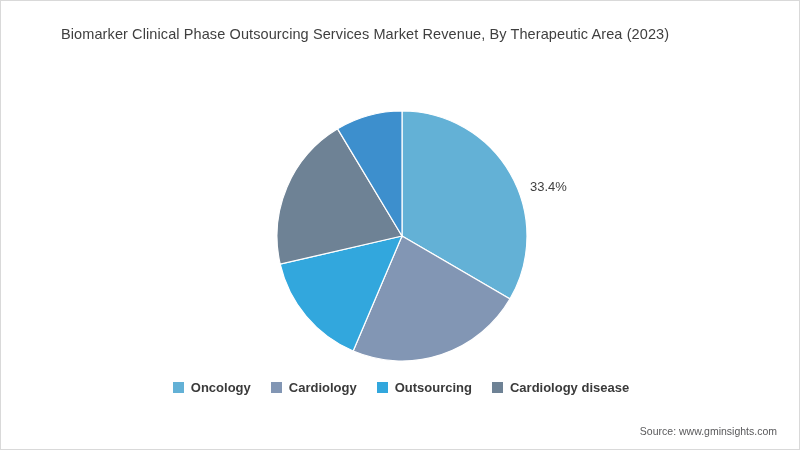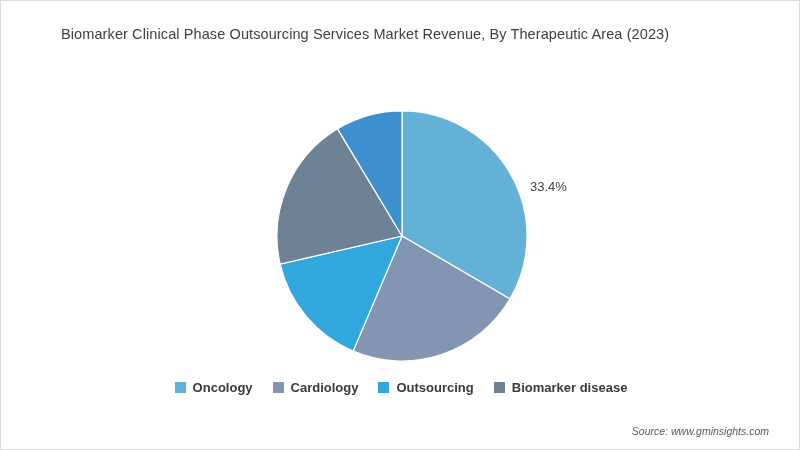--- a/index.html
+++ b/index.html
@@ -77,26 +77,25 @@
     display: block;
   }
   .legend-label {
     font-size: 13px;
     color: #3a3a3a;
     line-height: 1;
     font-weight: bold;
   }
   #source {
     position: absolute;
-    right: 30px;
+    right: 22px;
     top: 424px;
     font-size: 10.5px;
     color: #59595b;
     white-space: nowrap;
-    font-style: italic;
   }
 </style>
 </head>
 <body>
 
 <div id="figure">
 
   <div id="chart-title">Biomarker Clinical Phase Outsourcing Services Market Revenue, By Therapeutic Area (2023)</div>
 
   <div id="pie-area">
@@ -120,19 +119,19 @@
       <div class="legend-item">
         <span class="legend-swatch" style="background: rgb(130, 150, 180);"></span>
         <span class="legend-label">Cardiology</span>
       </div>
       <div class="legend-item">
         <span class="legend-swatch" style="background: rgb(50, 167, 221);"></span>
         <span class="legend-label">Outsourcing</span>
       </div>
       <div class="legend-item">
         <span class="legend-swatch" style="background: rgb(110, 130, 149);"></span>
-        <span class="legend-label">Biomarker disease</span>
+        <span class="legend-label">Cardiology disease</span>
       </div>
     </div>
 
   <div id="source">Source: www.gminsights.com</div>
 
 </div>
 
 </body></html>

